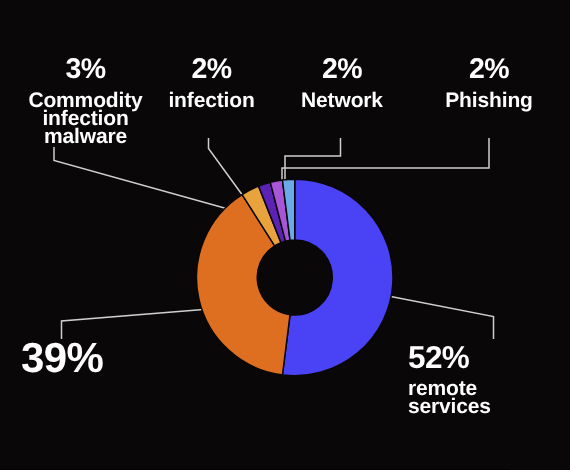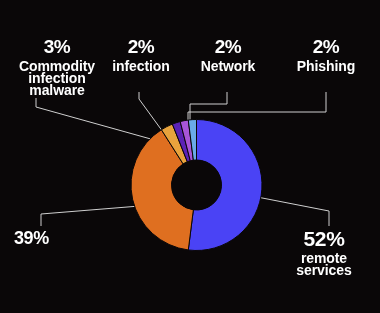--- a/index.html
+++ b/index.html
@@ -41,22 +41,22 @@
     line-height: 12px;
     letter-spacing: -0.1px;
     margin: 0;
   }
   
   #lbl-commodity { left: 14px; top: 36px; width: 86px; text-align: center; }
   #lbl-driveby   { left: 108px; top: 36px; width: 66px; text-align: center; }
   #lbl-phishing  { left: 193px; top: 36px; width: 70px; text-align: center; }
   #lbl-netmis    { left: 276px; top: 36px; width: 100px; text-align: center; }
   #lbl-cred      { left: 14px;  top: 228px; width: 110px; text-align: left; }
-  #lbl-exploit   { left: 272px; top: 228px; width: 104px; text-align: center; }
-  #lbl-cred .pct     { font-size: 18px; }
+  #lbl-exploit   { left: 272px; top: 228px; width: 104px; text-align: left; }
+  #lbl-cred .pct     { font-size: 28px; }
   #lbl-exploit .pct  { font-size: 21px; }
 </style>
 </head>
 <body>
 
 <div id="root">
 
   <svg class="chart-svg" viewBox="0 0 380 313">
     <g>
 

